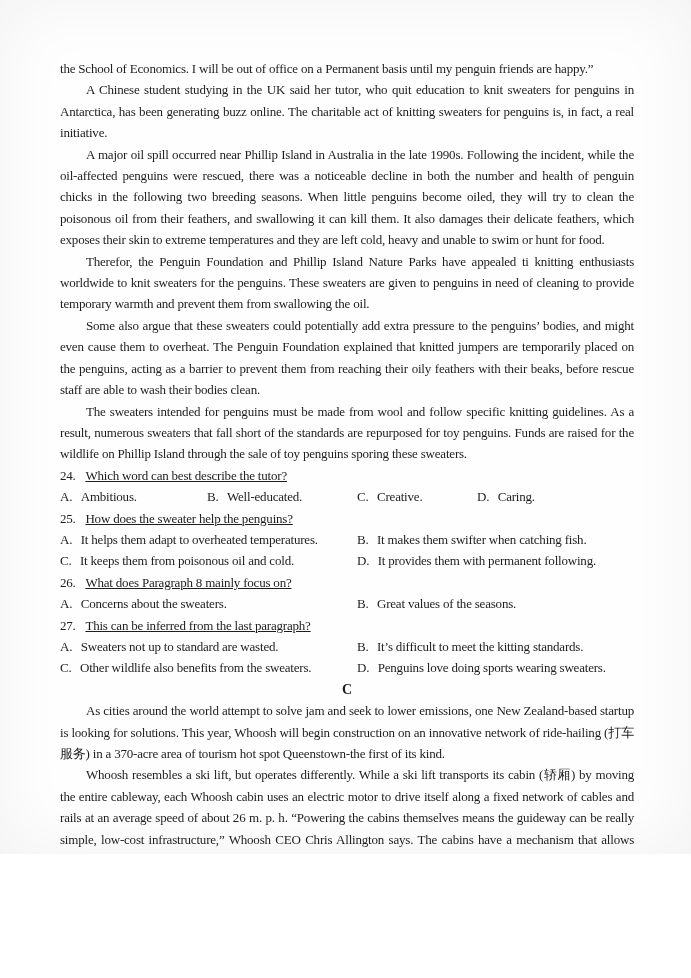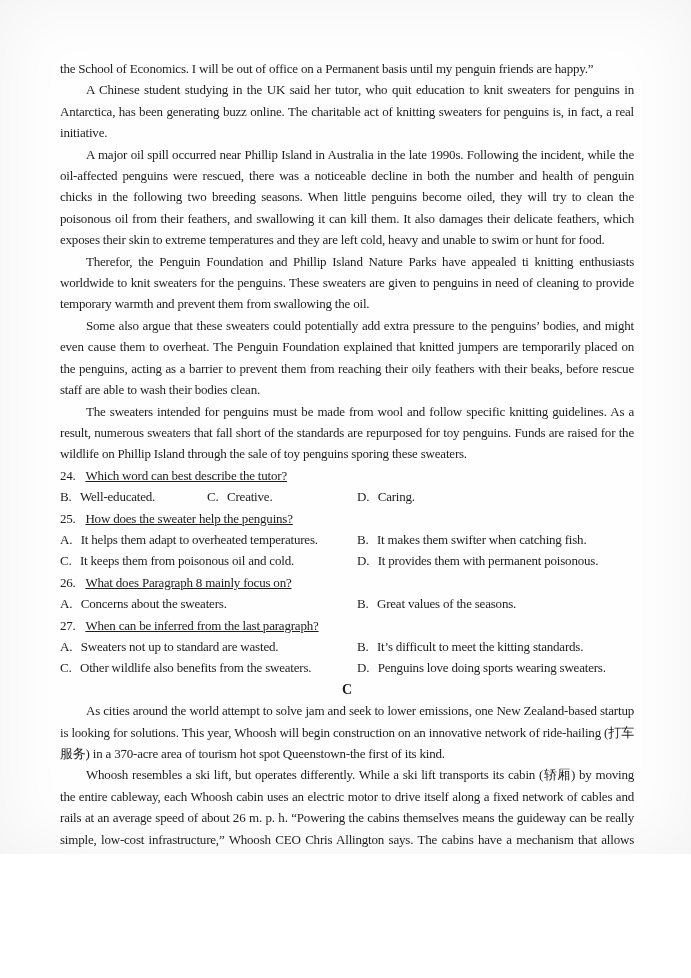--- a/index.html
+++ b/index.html
@@ -76,53 +76,54 @@
   <p class="para">A major oil spill occurred near Phillip Island in Australia in the late 1990s. Following the incident, while the oil-affected penguins were rescued, there was a noticeable decline in both the number and health of penguin chicks in the following two breeding seasons. When little penguins become oiled, they will try to clean the poisonous oil from their feathers, and swallowing it can kill them. It also damages their delicate feathers, which exposes their skin to extreme temperatures and they are left cold, heavy and unable to swim or hunt for food.</p>
   <p class="para">Therefor, the Penguin Foundation and Phillip Island Nature Parks have appealed ti knitting enthusiasts worldwide to knit sweaters for the penguins. These sweaters are given to penguins in need of cleaning to provide temporary warmth and prevent them from swallowing the oil.</p>
   <p class="para">Some also argue that these sweaters could potentially add extra pressure to the penguins’ bodies, and might even cause them to overheat. The Penguin Foundation explained that knitted jumpers are temporarily placed on the penguins, acting as a barrier to prevent them from reaching their oily feathers with their beaks, before rescue staff are able to wash their bodies clean.</p>
   <p class="para">The sweaters intended for penguins must be made from wool and follow specific knitting guidelines. As a result, numerous sweaters that fall short of the standards are repurposed for toy penguins. Funds are raised for the wildlife on Phillip Island through the sale of toy penguins sporing these sweaters.</p>
 
   <div class="question">
     <div class="q-line">
       <span class="q-num">24.</span><span>Which word can best describe the tutor?</span>
     </div>
     <div class="options four">
+      <span class="opt"><span class="opt-label">A.</span><span>Ambitious.</span></span>
       <span class="opt"><span class="opt-label">B.</span><span>Well-educated.</span></span>
       <span class="opt"><span class="opt-label">C.</span><span>Creative.</span></span>
       <span class="opt"><span class="opt-label">D.</span><span>Caring.</span></span>
     </div>
   </div>
 
   <div class="question">
     <div class="q-line">
       <span class="q-num">25.</span><span>How does the sweater help the penguins?</span>
     </div>
     <div class="options two">
       <span class="opt"><span class="opt-label">A.</span><span>It helps them adapt to overheated temperatures.</span></span>
       <span class="opt"><span class="opt-label">B.</span><span>It makes them swifter when catching fish.</span></span>
     </div>
     <div class="options two">
       <span class="opt"><span class="opt-label">C.</span><span>It keeps them from poisonous oil and cold.</span></span>
-      <span class="opt"><span class="opt-label">D.</span><span>It provides them with permanent poisonous.</span></span>
+      <span class="opt"><span class="opt-label">D.</span><span>It provides them with permanent following.</span></span>
     </div>
   </div>
 
   <div class="question">
     <div class="q-line">
       <span class="q-num">26.</span><span>What does Paragraph 8 mainly focus on?</span>
     </div>
     <div class="options two">
       <span class="opt"><span class="opt-label">A.</span><span>Concerns about the sweaters.</span></span>
       <span class="opt"><span class="opt-label">B.</span><span>Great values of the seasons.</span></span>
     </div>
   </div>
 
   <div class="question">
     <div class="q-line">
-      <span class="q-num">27.</span><span>When can be inferred from the last paragraph?</span>
+      <span class="q-num">27.</span><span>This can be inferred from the last paragraph?</span>
     </div>
     <div class="options two">
       <span class="opt"><span class="opt-label">A.</span><span>Sweaters not up to standard are wasted.</span></span>
       <span class="opt"><span class="opt-label">B.</span><span>It’s difficult to meet the kitting standards.</span></span>
     </div>
     <div class="options two">
       <span class="opt"><span class="opt-label">C.</span><span>Other wildlife also benefits from the sweaters.</span></span>
       <span class="opt"><span class="opt-label">D.</span><span>Penguins love doing sports wearing sweaters.</span></span>
     </div>
   </div>

